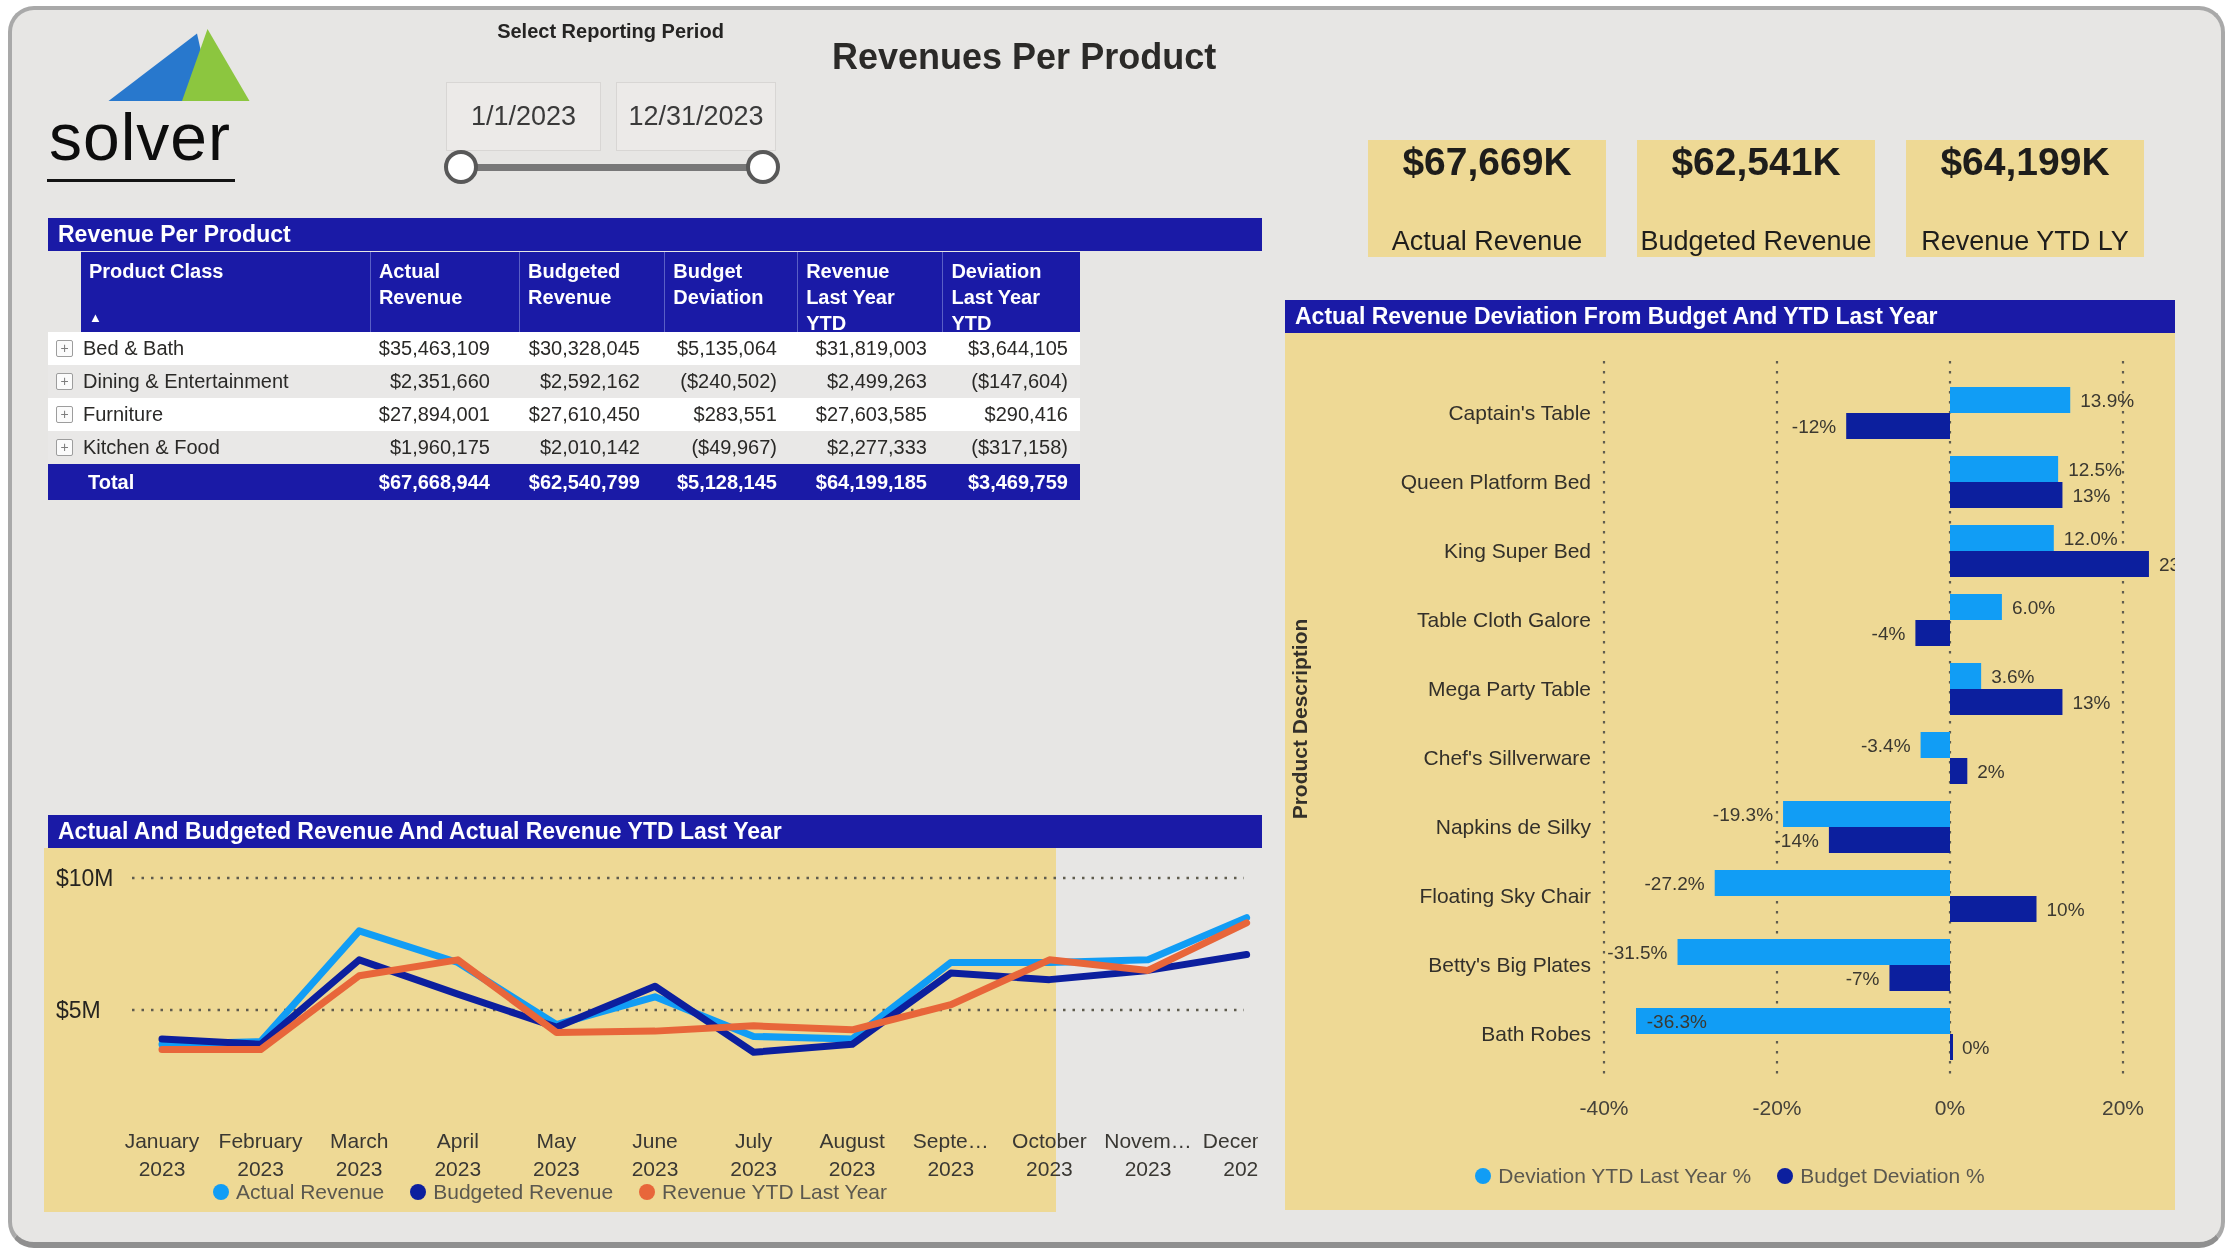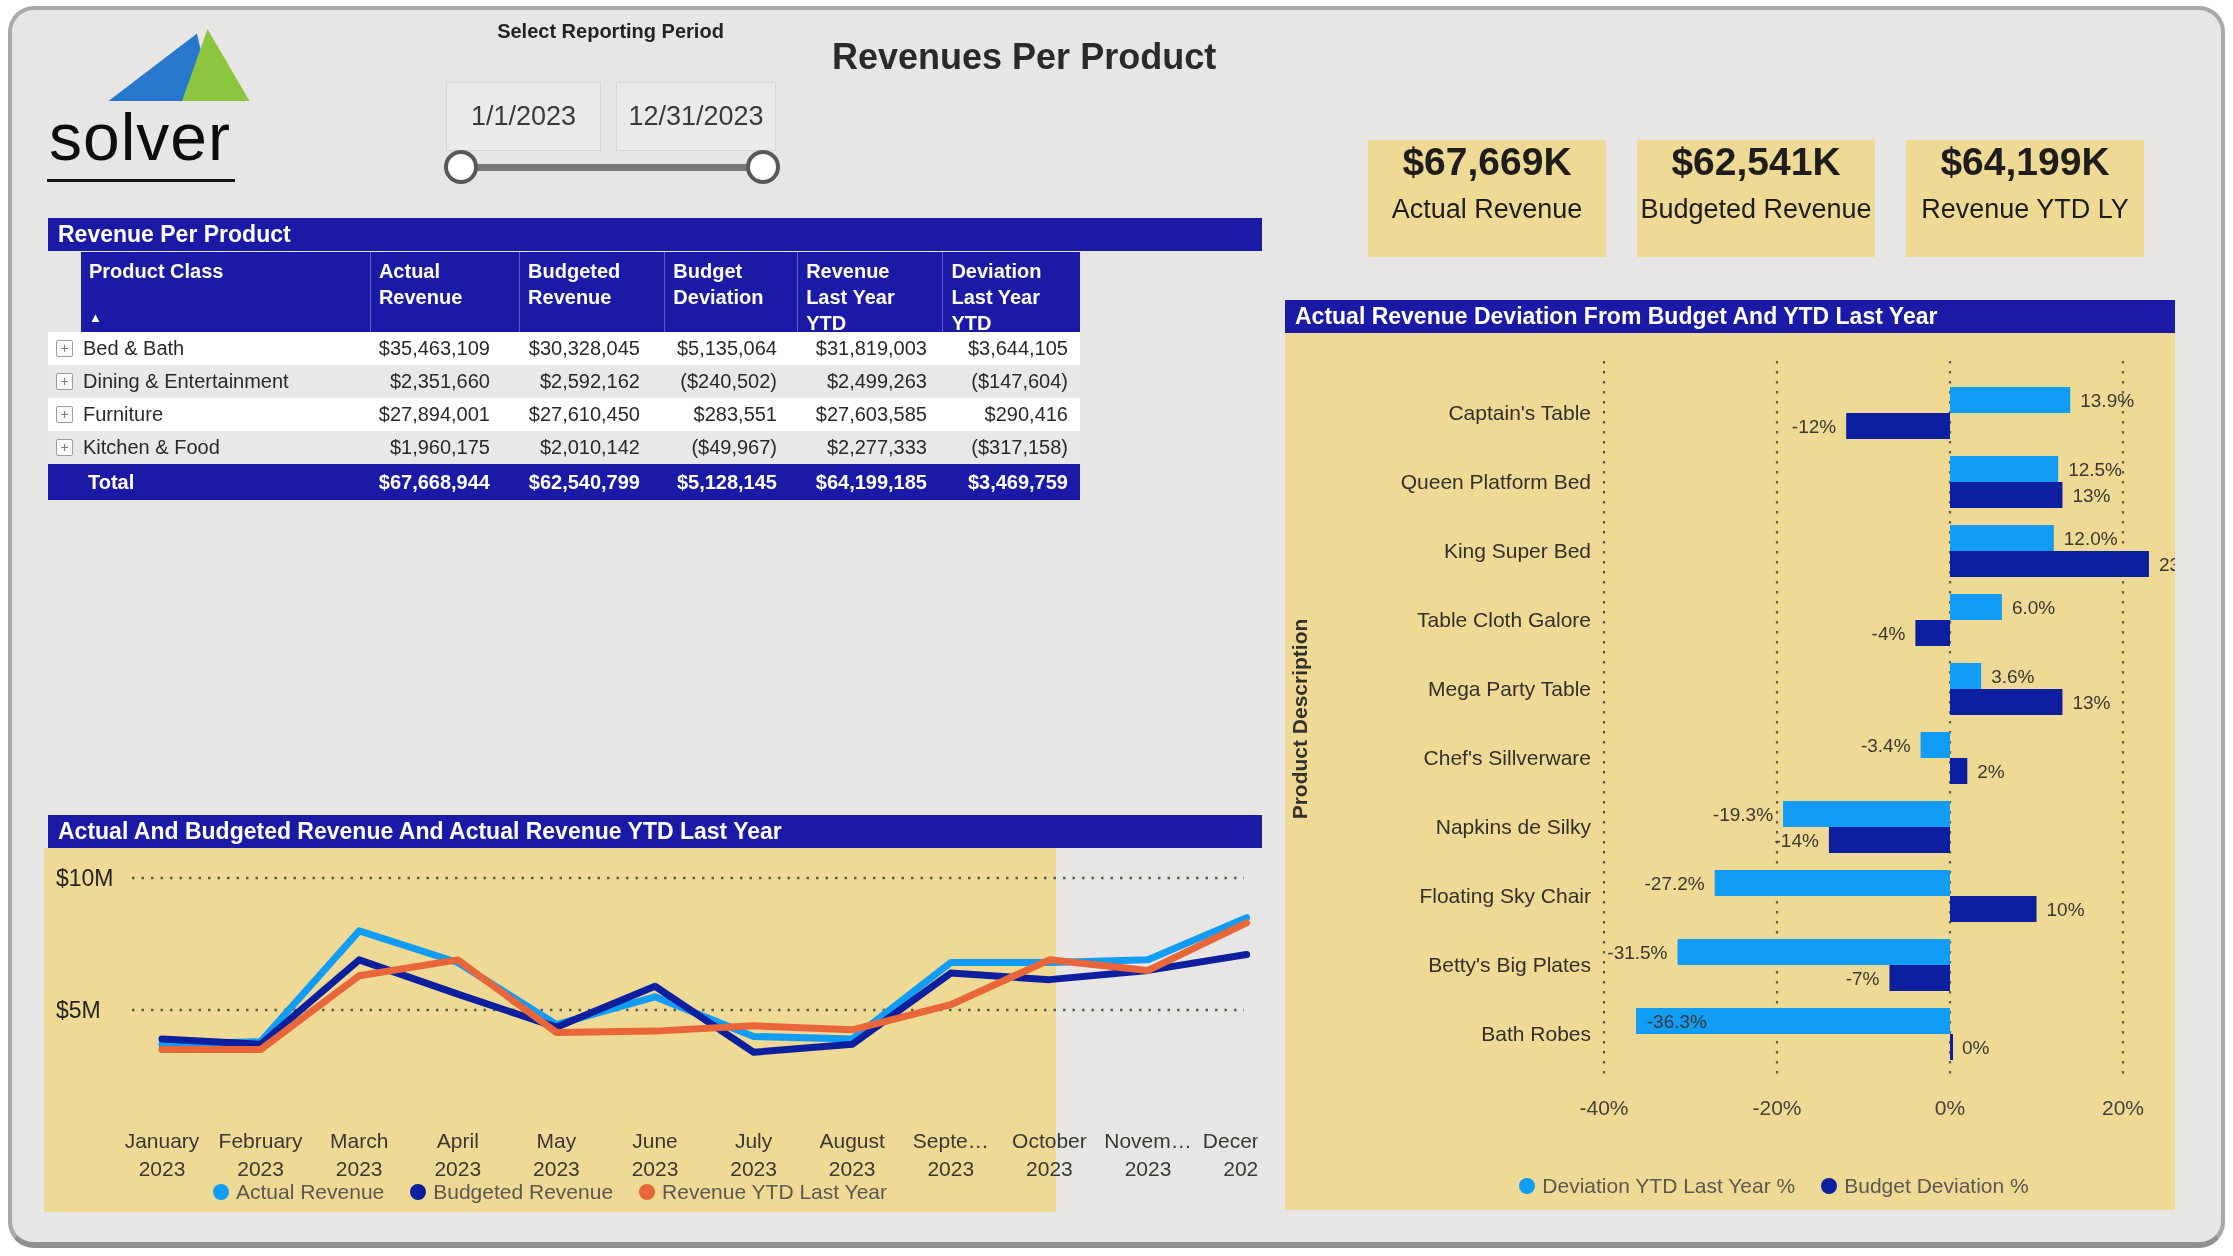--- a/index.html
+++ b/index.html
@@ -24,21 +24,21 @@
   .datebox.b2 { left:178px; width:160px; }
   .slider-track { position:absolute; left:24px; top:144px; width:302px; height:7px; background:#787878; border-radius:4px; }
   .slider-handle { position:absolute; top:130px; width:34px; height:34px; background:#fff;
                    border:4px solid #585858; border-radius:50%; }
   .slider-handle.h1 { left:6px; } .slider-handle.h2 { left:308px; }
 
   .page-title { position:absolute; left:832px; top:36px; font-size:36px; font-weight:800; color:#2b2a28; }
 
   
   .kpi { position:absolute; top:140px; width:238px; height:117px; background:#eed995;
-         display:flex; flex-direction:column; align-items:center; justify-content:flex-start; gap:10px; }
+         display:flex; flex-direction:column; align-items:center; justify-content:space-between; gap:10px; }
   .kpi .v { font-size:39px; font-weight:600; color:#1e1d1b; }
   .kpi .l { font-size:27px; color:#1e1d1b; }
 
   
   .ptitle { position:absolute; height:33px; background:#1a1aa6; color:#fff; font-size:23px;
             font-weight:700; line-height:32px; padding-left:10px; }
 
   
   .tbl { position:absolute; left:48px; top:252px; width:1032px; font-size:20px; color:#2a2927; }
   .tbl .hrow { display:flex; background:#1a1aa6; color:#fff; height:80px; font-weight:700; position:relative;margin-left:33px; }
@@ -274,21 +274,21 @@
         <rect x="392.525" y="606" width="272.475" height="26" fill="#119df5"></rect>
         <text x="382.525" y="626" font-size="19" fill="#3b3830" text-anchor="end">-31.5%</text>
         <rect x="604.45" y="632" width="60.550000000000004" height="26" fill="#0c1f9e"></rect>
         <text x="594.45" y="652" font-size="19" fill="#3b3830" text-anchor="end">-7%</text>
         <text x="306" y="708" font-size="21" fill="#33302a" text-anchor="end">Bath Robes</text>
         <rect x="351.005" y="675" width="313.995" height="26" fill="#119df5"></rect>
         <text x="422.005" y="695" font-size="19" fill="#3b3830" text-anchor="end">-36.3%</text>
         <rect x="665" y="701" width="3" height="26" fill="#0c1f9e"></rect>
         <text x="677" y="721" font-size="19" fill="#3b3830" text-anchor="start">0%</text>
       </svg>
-    <div class="legend" style="bottom:12px;margin-left:44px;" id="bar-legend">
+    <div class="legend" style="bottom:22px;" id="bar-legend">
         <div class="item">
           <span class="dot" style="background: rgb(17, 157, 245);"></span>
           <span>Deviation YTD Last Year %</span>
         </div>
         <div class="item">
           <span class="dot" style="background: rgb(12, 31, 158);"></span>
           <span>Budget Deviation %</span>
         </div>
       </div>
   </div>

